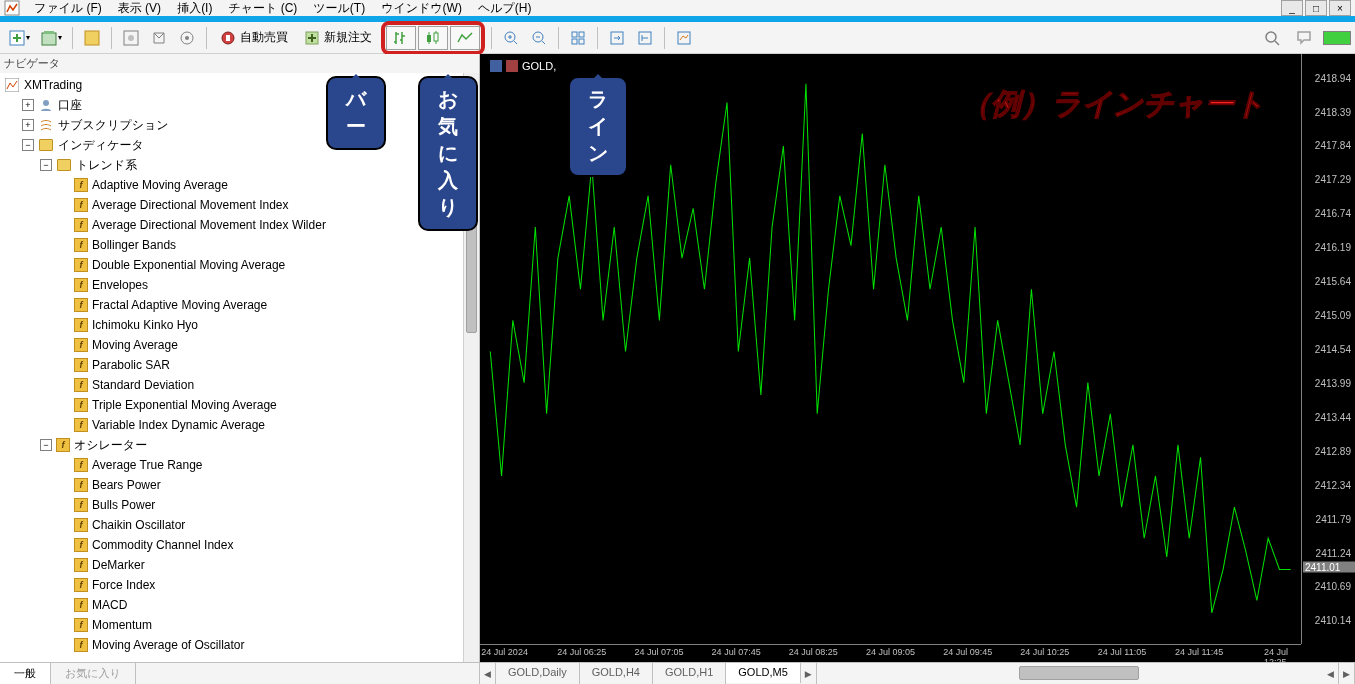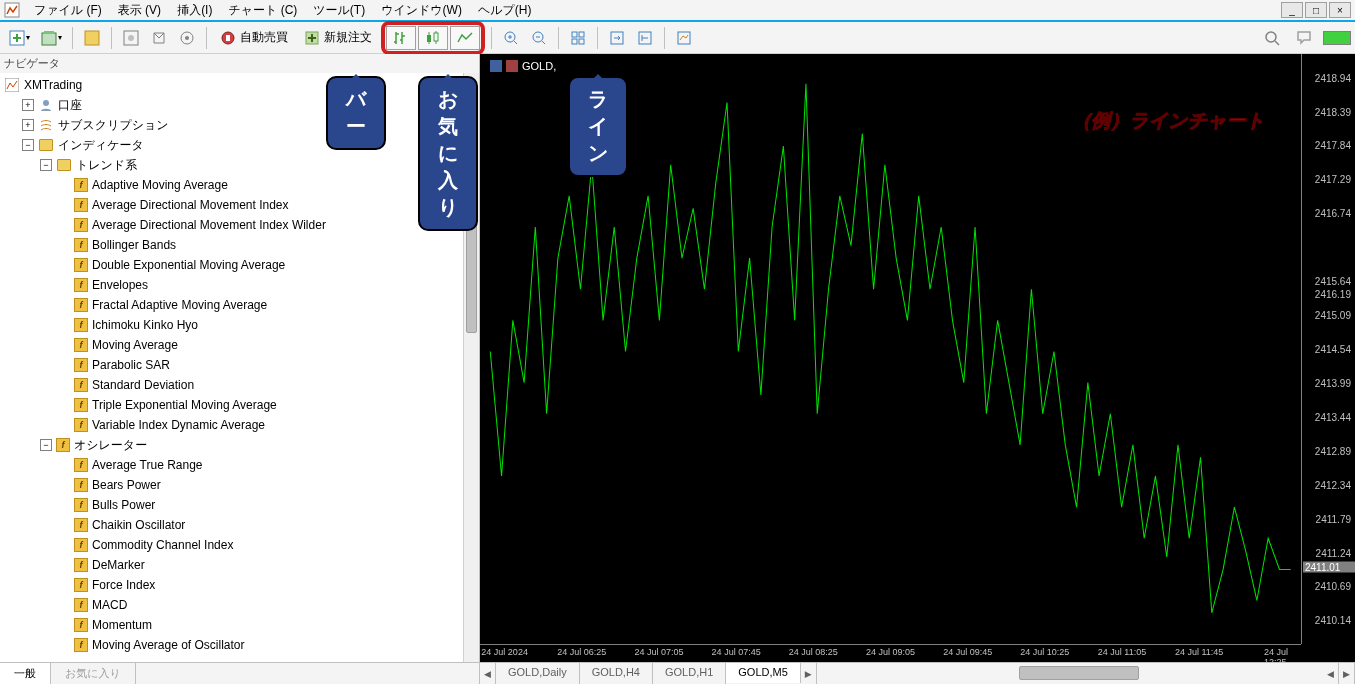--- a/index.html
+++ b/index.html
@@ -1,19 +1,19 @@
 <!DOCTYPE html>
 <html><head>
 <meta charset="utf-8">
 <style>
   * { box-sizing: border-box; margin: 0; padding: 0; }
   body { font-family: "Meiryo", "MS PGothic", sans-serif; font-size: 12px; background: #f0f0f0; overflow: hidden; width: 1355px; height: 684px; }
 
   
-  .menubar { display: flex; align-items: center; height: 22px; background: #f4f4f4; border-bottom: 2px solid #0ea5e9; padding: 0 4px; }
+  .menubar { display: flex; align-items: center; height: 22px; background: #f4f4f4; border-bottom: 6px solid #0ea5e9; padding: 0 4px; }
   .menubar .app-icon { width: 16px; height: 16px; margin-right: 6px; display:inline-flex; align-items:center; justify-content:center; }
   .menu-item { padding: 2px 8px; cursor: default; }
   .win-controls { margin-left: auto; display: flex; gap: 2px; }
   .win-btn { width: 22px; height: 16px; border: 1px solid #a0a0a0; background: #e8e8e8; display: flex; align-items: center; justify-content: center; font-size: 10px; }
 
   
   .toolbar { display: flex; align-items: center; height: 32px; background: #f4f4f4; border-bottom: 1px solid #d0d0d0; padding: 2px 4px; gap: 2px; position: relative; }
   .tb-btn { min-width: 26px; height: 26px; border: 1px solid transparent; display: inline-flex; align-items: center; justify-content: center; padding: 0 3px; cursor: default; }
   .tb-sep { width: 1px; height: 22px; background: #c0c0c0; margin: 0 4px; }
   .tb-text { padding: 0 6px; display: inline-flex; align-items: center; height: 26px; }
@@ -49,21 +49,21 @@
 
   .nav-tabs { display: flex; height: 22px; border-top: 1px solid #c0c0c0; background: #f4f4f4; }
   .nav-tab { padding: 3px 14px; font-size: 11px; border-right: 1px solid #c0c0c0; }
   .nav-tab.active { background: #fff; }
   .nav-tab.inactive { color: #a0a0a0; }
 
   
   .chart-area { flex: 1; background: #000; position: relative; display:flex; flex-direction:column; }
   .chart-title { position: absolute; top: 6px; left: 10px; color: #fff; font-size: 11px; display:flex; align-items:center; gap:4px; }
   .chart-title .mini-icon { width: 12px; height: 12px; display:inline-block; }
-  .chart-overlay-text { position: absolute; top: 30px; right: 90px; color: #ff2020; font-weight: 900; font-size: 19px; -webkit-text-stroke: 1px #600000; font-style: italic; margin-top: 24px; }
+  .chart-overlay-text { position: absolute; top: 30px; right: 90px; color: #ff2020; font-weight: 900; font-size: 30px; -webkit-text-stroke: 1px #600000; font-style: italic; }
   .chart-plot { position: absolute; top: 0; left: 0; right: 54px; bottom: 40px; }
   .y-axis { position: absolute; top: 0; right: 0; width: 54px; bottom: 40px; border-left: 1px solid #808080; }
   .y-tick { position: absolute; right: 4px; color: #c0c0c0; font-size: 10px; transform: translateY(-50%); }
   .y-tick.current { background: #808080; color: #fff; padding: 0 2px; right:0; width:52px; text-align:left; }
   .x-axis { position: absolute; bottom: 22px; left: 0; right: 54px; height: 18px; border-top: 1px solid #808080; }
   .x-tick { position: absolute; color: #c0c0c0; font-size: 9px; top: 2px; transform: translateX(-50%); }
   .chart-line { stroke: #00e000; stroke-width: 1; fill: none; }
 
   .chart-tabs-row { position:absolute; bottom:0; left:0; right:0; height:22px; background:#f4f4f4; display:flex; align-items:stretch; border-top:1px solid #c0c0c0; }
   .chart-tab-nav { width: 16px; display:flex; align-items:center; justify-content:center; border-right:1px solid #c0c0c0; font-size:9px; color:#606060; }
@@ -439,21 +439,21 @@
       <svg id="chart-svg" width="100%" height="100%" preserveAspectRatio="none" viewBox="0 0 800 560">
           <path d="M10.0 282.4 L21.0 400.5 L32.0 252.8 L43.0 311.9 L53.9 164.2 L64.9 341.5 L75.9 193.7 L86.9 134.6 L97.9 223.3 L108.9 105.1 L119.9 252.8 L130.8 164.2 L141.8 282.4 L152.8 193.7 L163.8 134.6 L174.8 252.8 L185.8 105.1 L196.8 193.7 L207.7 146.5 L218.7 223.3 L229.7 122.8 L240.7 46.0 L251.7 282.4 L262.7 193.7 L273.7 323.7 L284.6 164.2 L295.6 87.4 L306.6 252.8 L317.6 28.3 L328.6 341.5 L339.6 223.3 L350.6 134.6 L361.5 181.9 L372.5 75.5 L383.5 223.3 L394.5 105.1 L405.5 193.7 L416.5 252.8 L427.5 134.6 L438.5 223.3 L449.4 164.2 L460.4 252.8 L471.4 311.9 L482.4 164.2 L493.4 341.5 L504.4 252.8 L515.4 311.9 L526.3 371.0 L537.3 223.3 L548.3 341.5 L559.3 282.4 L570.3 371.0 L581.3 430.1 L592.3 311.9 L603.2 400.5 L614.2 341.5 L625.2 430.1 L636.2 371.0 L647.2 459.6 L658.2 400.5 L669.2 477.4 L680.1 371.0 L691.1 459.6 L702.1 382.8 L713.1 530.5 L724.1 489.2 L735.1 430.1 L746.1 471.5 L757.0 518.7 L768.0 459.6 L779.0 489.2 L790.0 489.2" class="chart-line"></path>
         </svg>
     </div>
     <div class="y-axis" id="y-axis">
         <div class="y-tick" style="top: 4%;">2418.94</div>
         <div class="y-tick" style="top: 9.75%;">2418.39</div>
         <div class="y-tick" style="top: 15.5%;">2417.84</div>
         <div class="y-tick" style="top: 21.25%;">2417.29</div>
         <div class="y-tick" style="top: 27%;">2416.74</div>
-        <div class="y-tick" style="top: 32.75%; margin-top: 47px;">2416.19</div>
+        <div class="y-tick" style="top: 32.75%;">2416.19</div>
         <div class="y-tick" style="top: 38.5%;">2415.64</div>
         <div class="y-tick" style="top: 44.25%;">2415.09</div>
         <div class="y-tick" style="top: 50%;">2414.54</div>
         <div class="y-tick" style="top: 55.75%;">2413.99</div>
         <div class="y-tick" style="top: 61.5%;">2413.44</div>
         <div class="y-tick" style="top: 67.25%;">2412.89</div>
         <div class="y-tick" style="top: 73%;">2412.34</div>
         <div class="y-tick" style="top: 78.75%;">2411.79</div>
         <div class="y-tick" style="top: 84.5%;">2411.24</div>
         <div class="y-tick" style="top: 90.25%;">2410.69</div>

